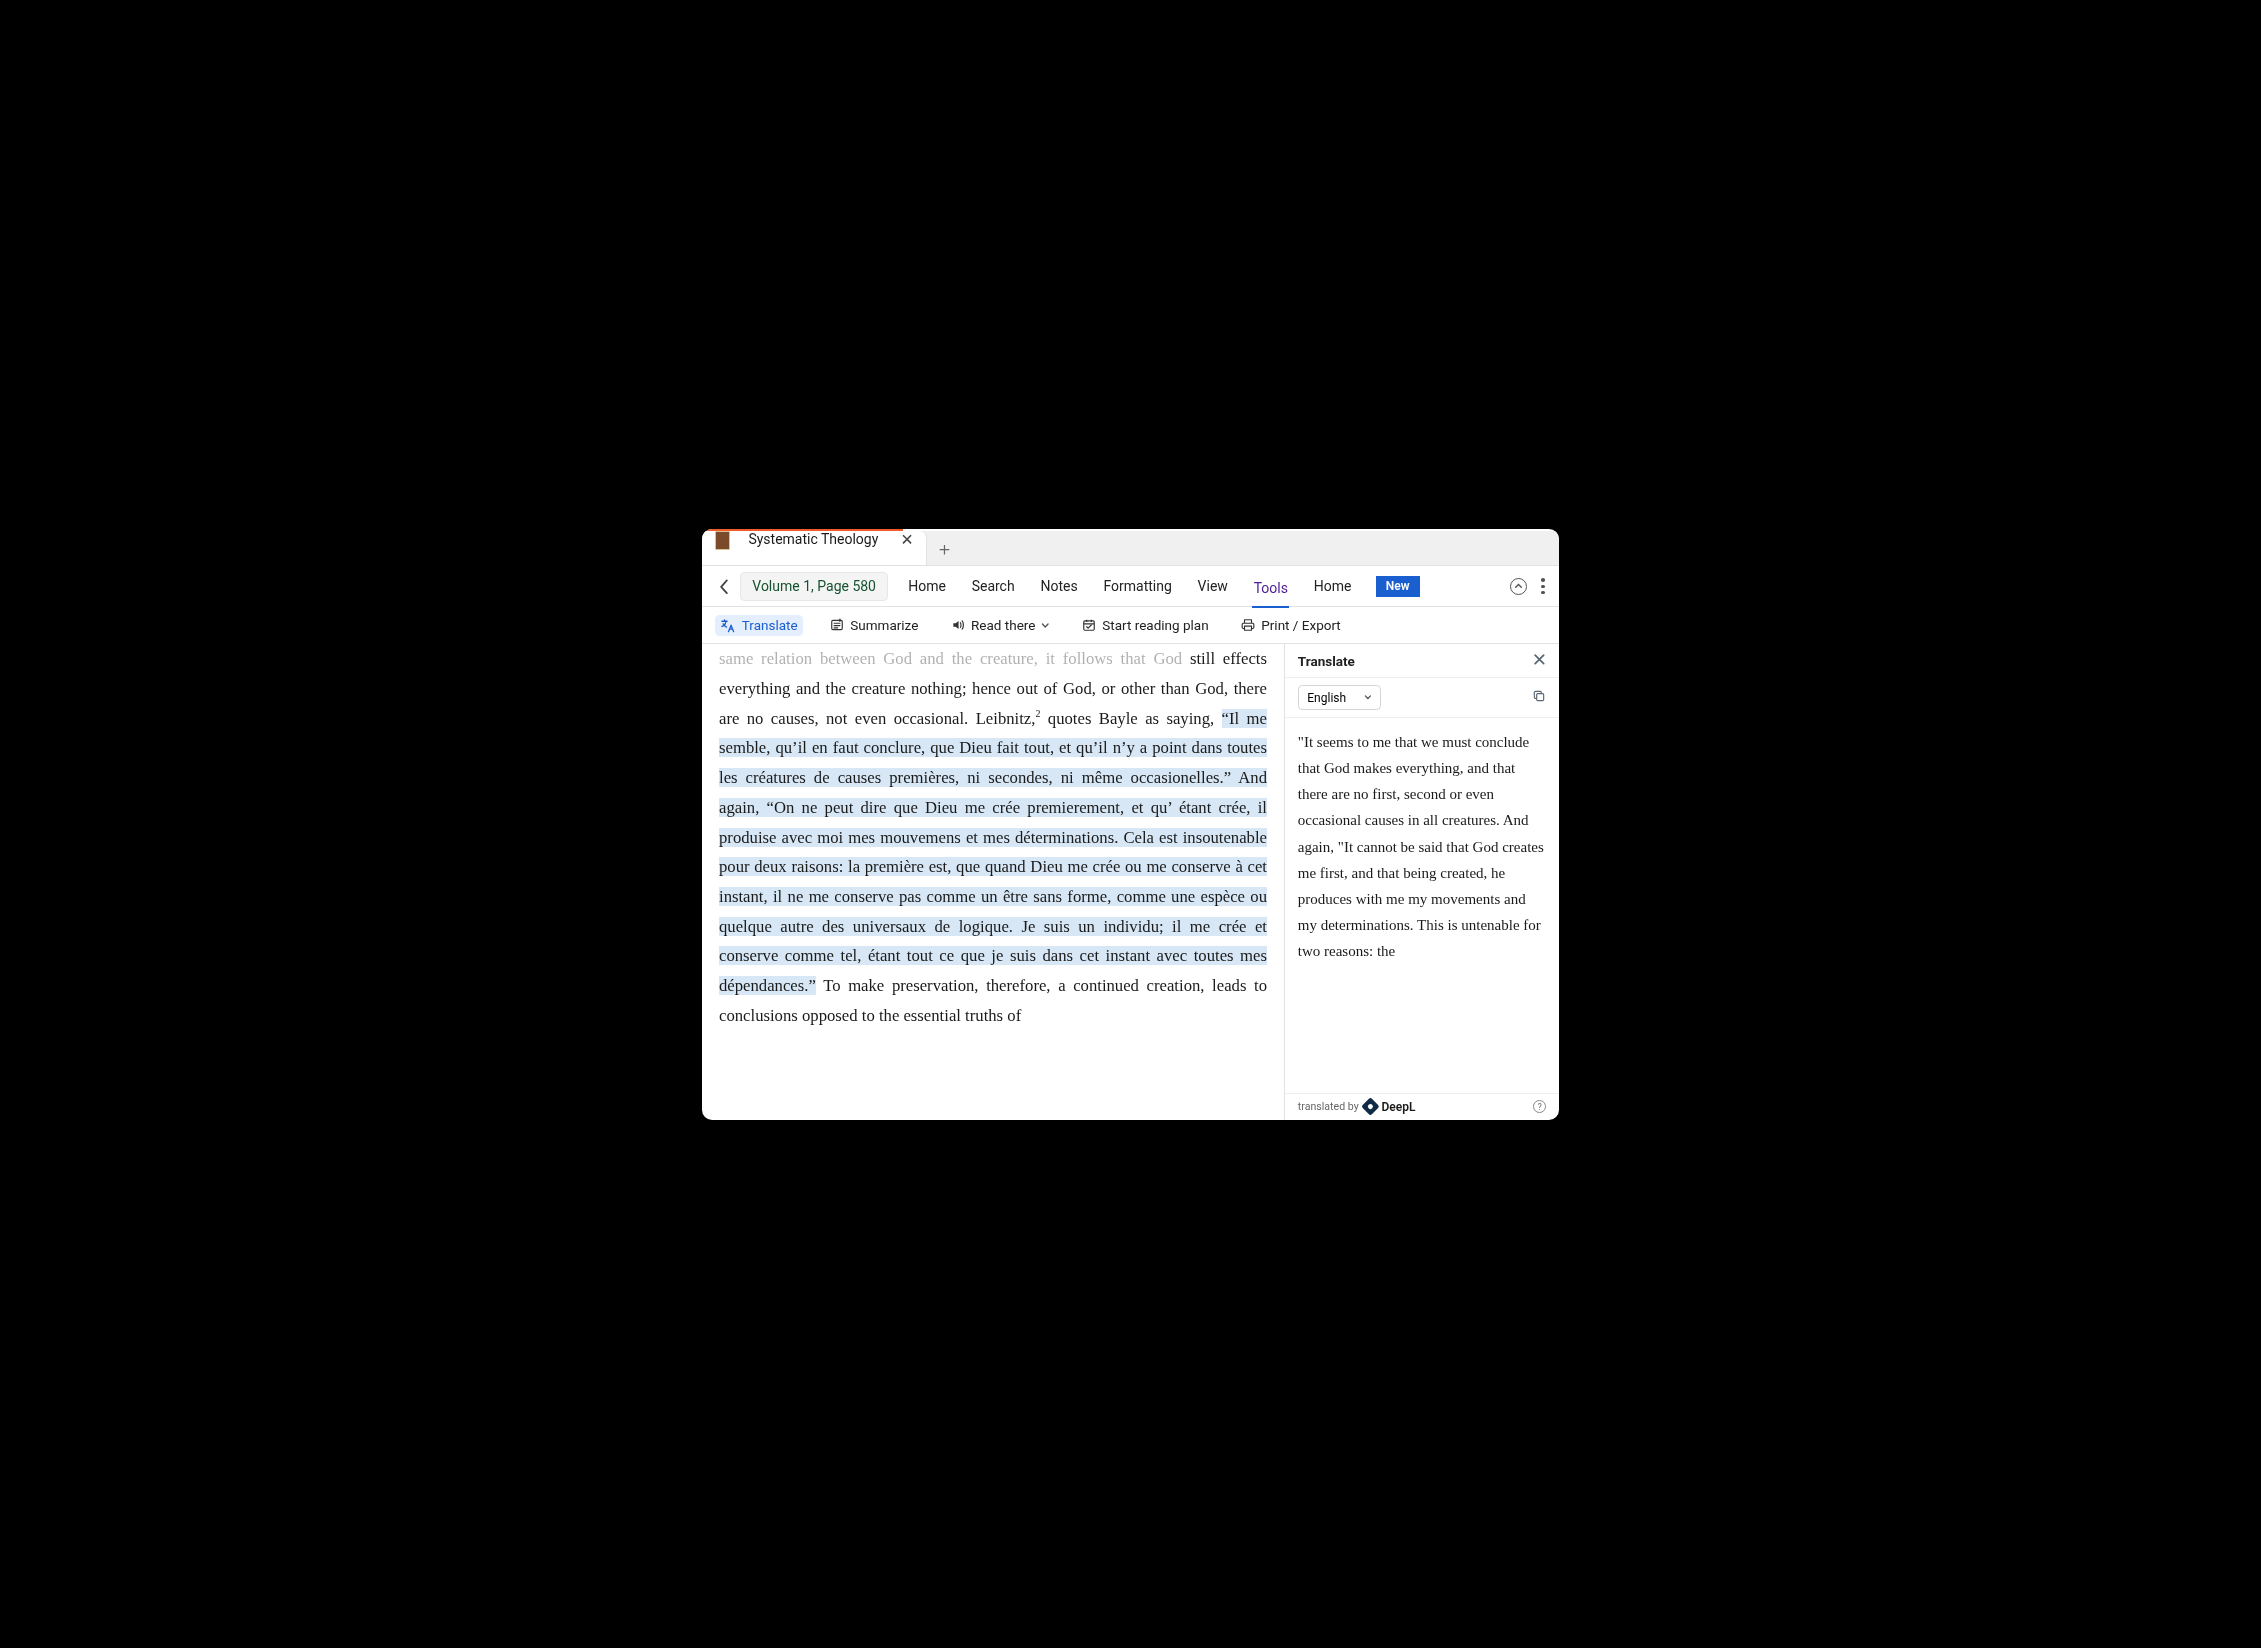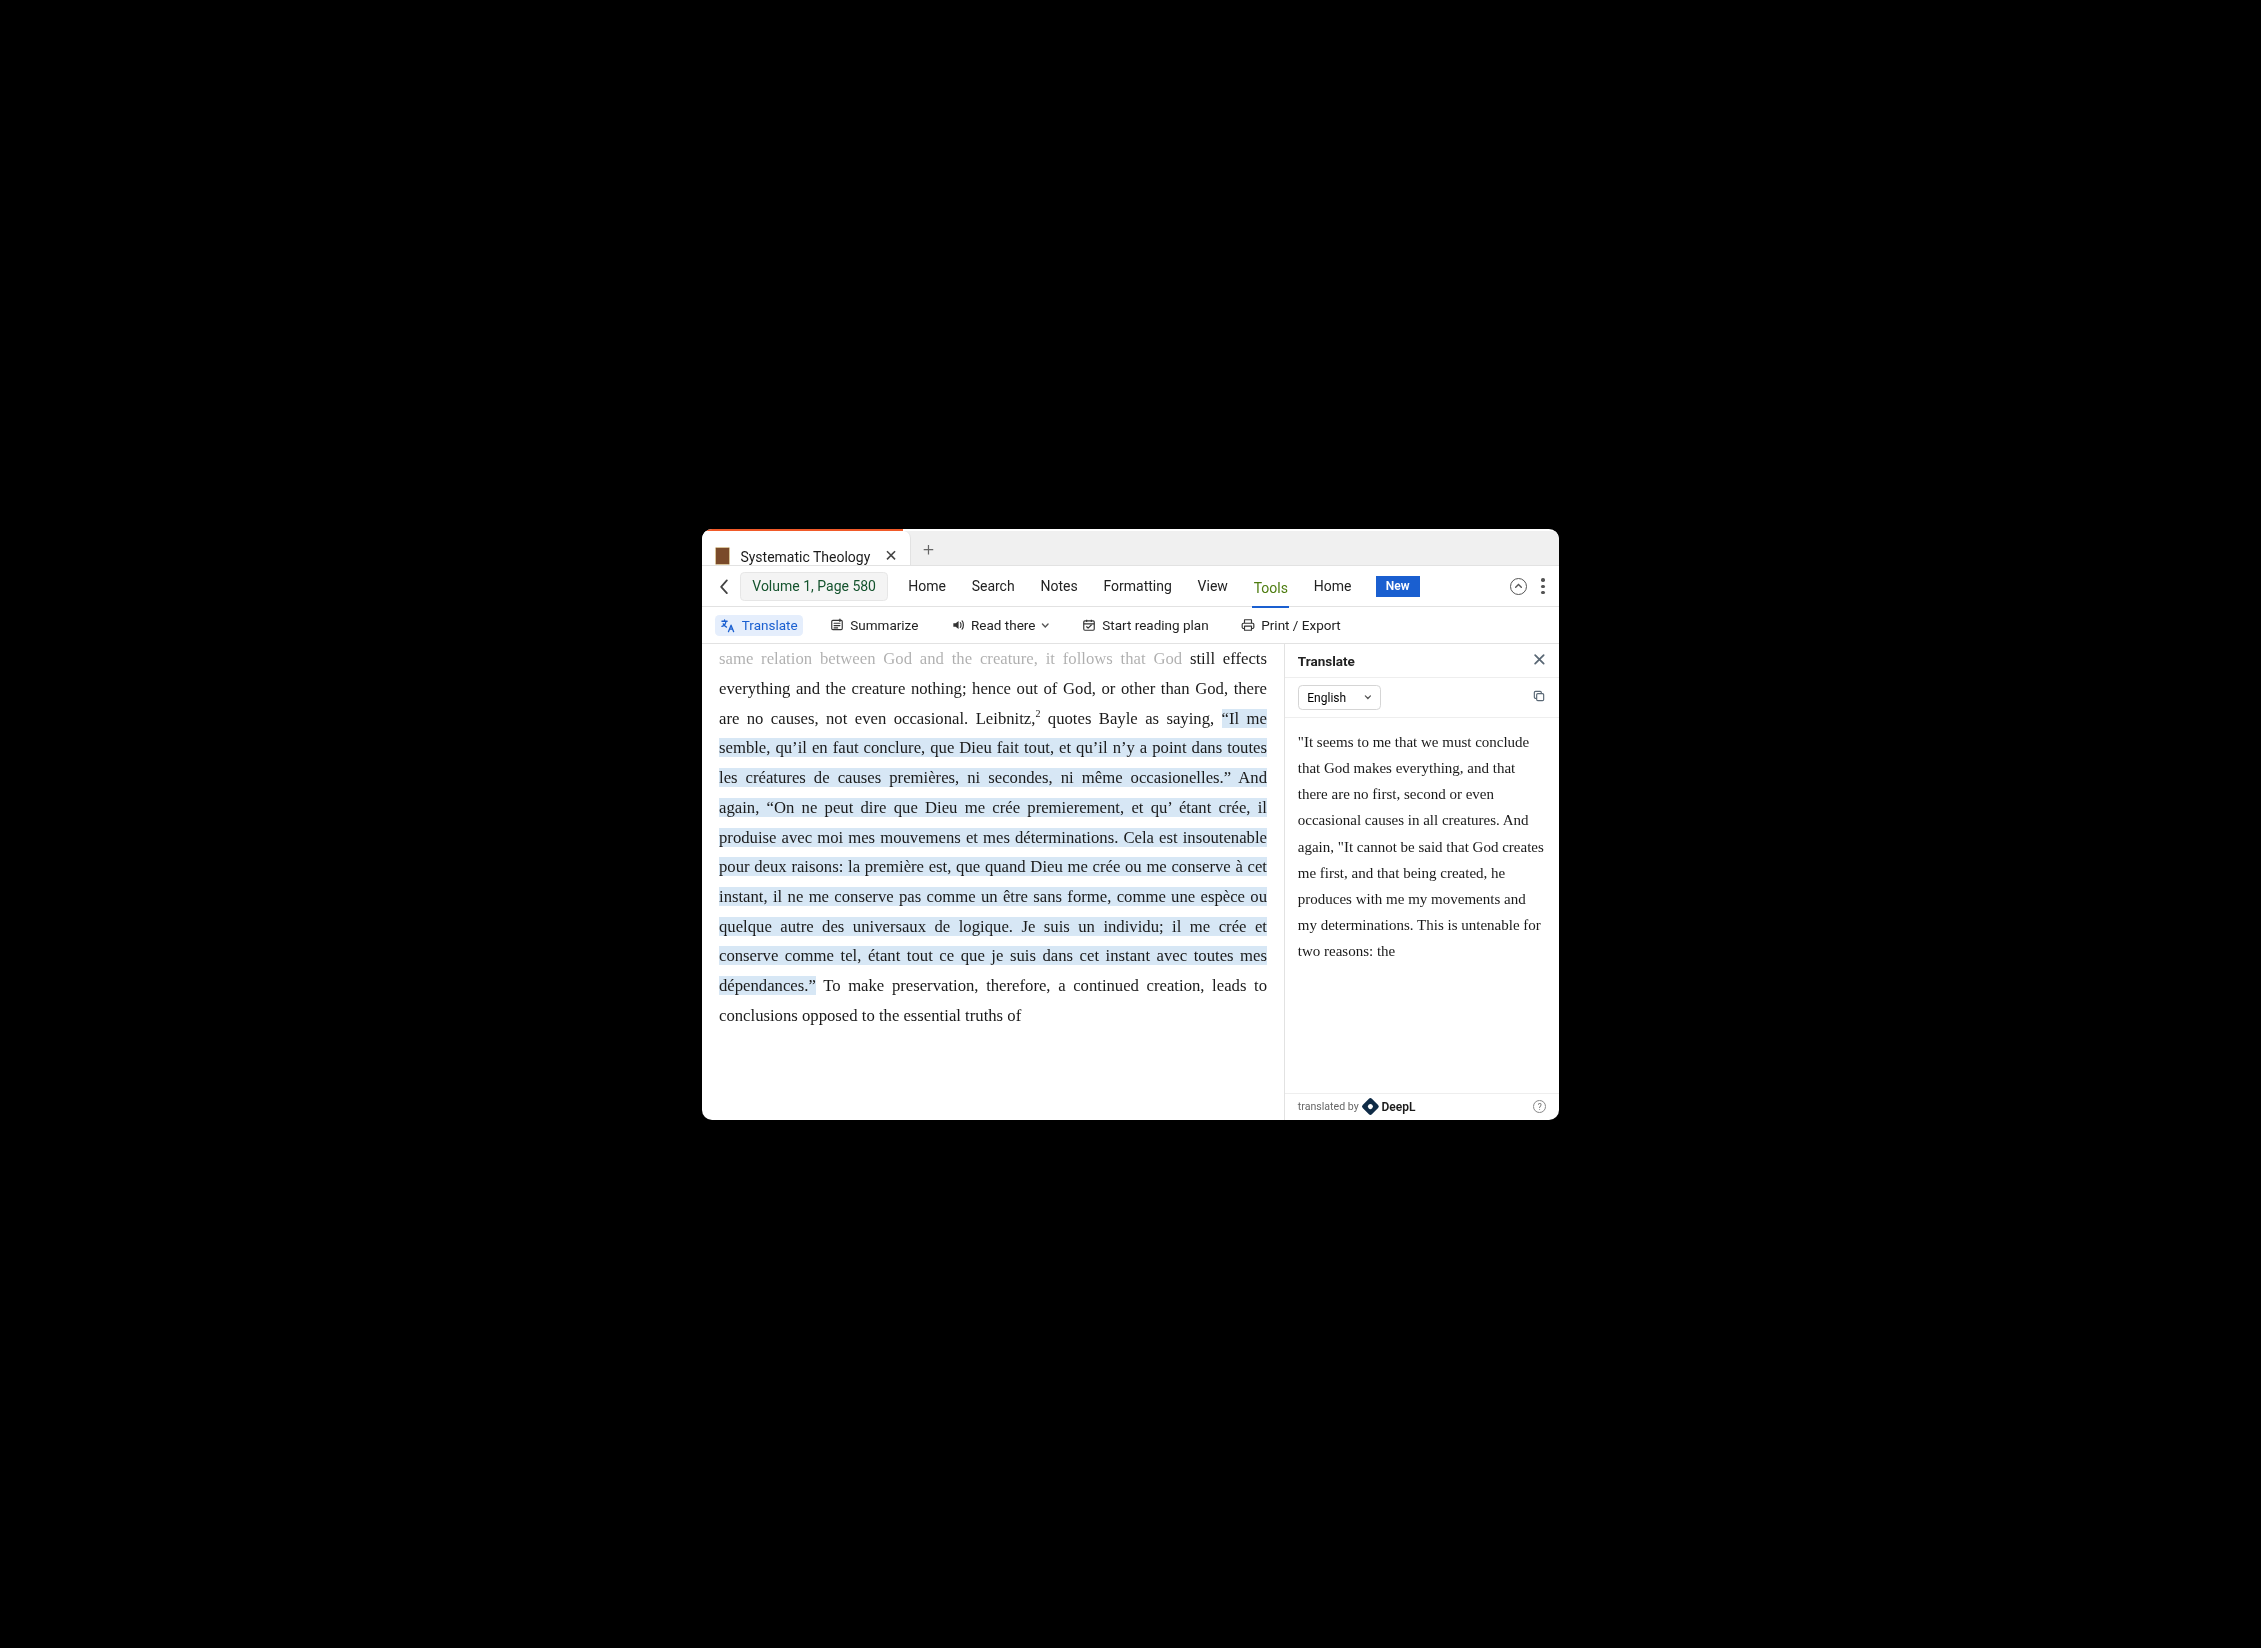--- a/index.html
+++ b/index.html
@@ -31,22 +31,22 @@
   
   .tabstrip {
     display: flex;
     align-items: stretch;
     background: #f0f0f0;
     height: 35px;
     border-bottom: 0.7px solid #e2e2e2;
   }
   .tab {
     display: flex;
-    align-items: flex-end;
-    gap: 10px;
+    align-items: flex-start;
+    gap: 18px;
     padding: 0 12.8px;
     background: #fff;
     border-right: 0.7px solid #e2e2e2;
     border-top-right-radius: 7px;
     position: relative;
     font-size: 14px;
     color: #1a1a1a;
   }
   .tab .favicon {
     width: 15.6px;
@@ -100,21 +100,21 @@
   }
   .menubar-items {
     display: flex;
     align-items: center;
     gap: 23px;
     font-size: 14px;
     color: #222;
   }
   .menubar-items .mitem { cursor: pointer; padding: 4.3px 1.4px; }
   .menubar-items .mitem.active {
-    color: #4d7c0f;
+    color: #4c1d95;
     border-bottom: 2.1px solid #1a5fd0;
     padding-bottom: 10px;
     margin-bottom: -12px;
   }
   .badge-new {
     background: #1a5fd0;
     color: #fff;
     border-radius: 0;
     padding: 3.5px 10px;
     font-size: 12px;

